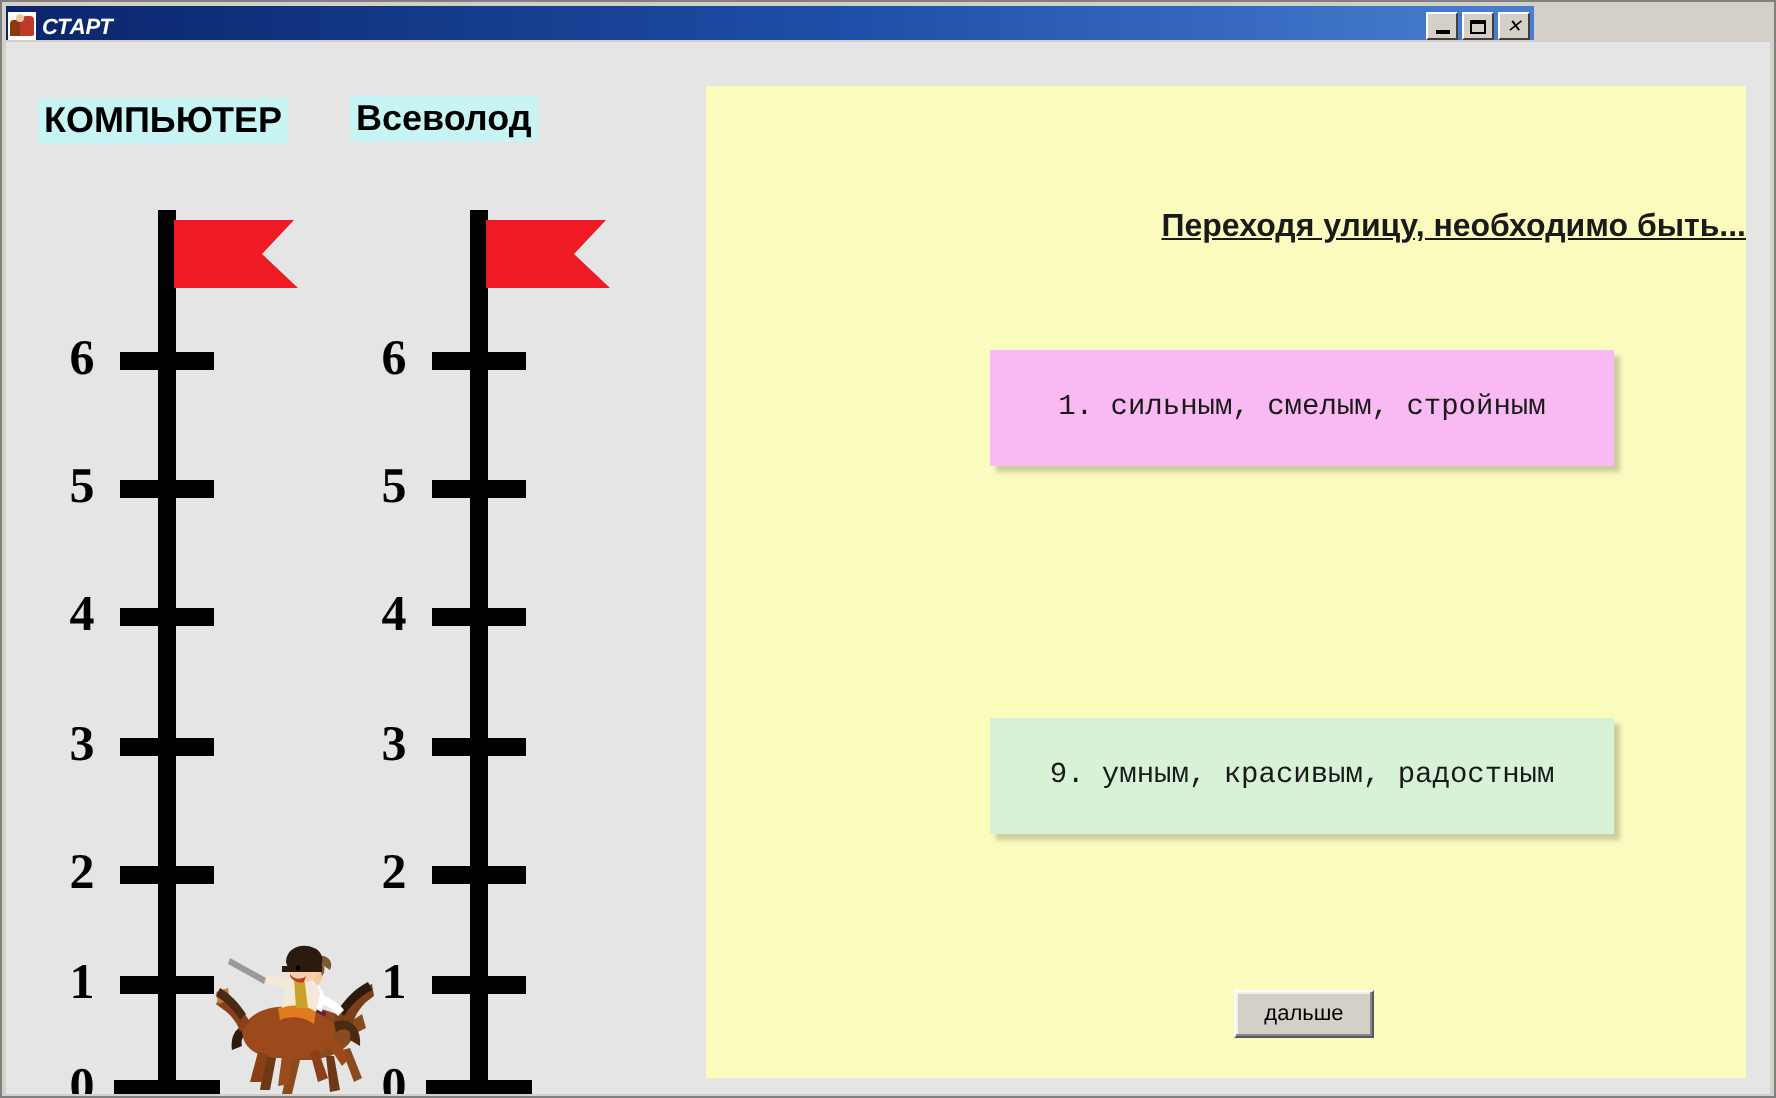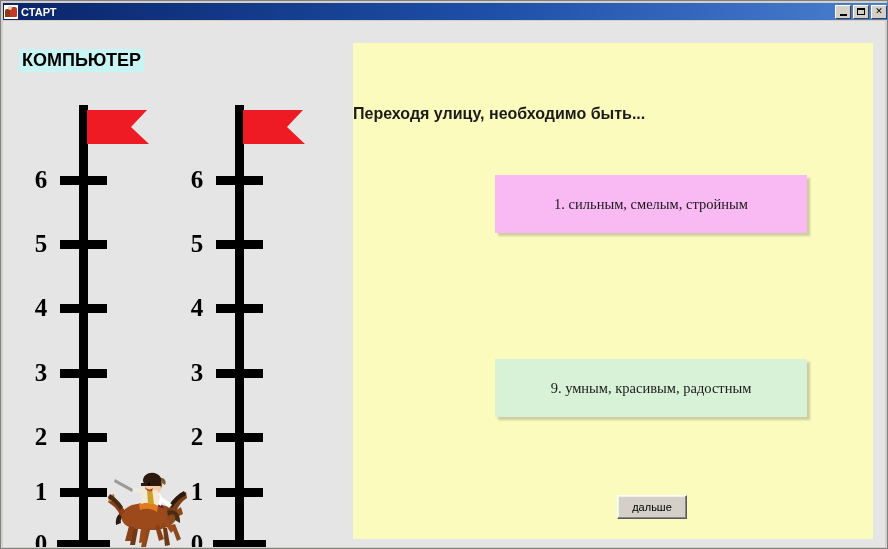--- a/index.html
+++ b/index.html
@@ -21,26 +21,27 @@
     width: 888px;
     height: 549px;
     background: #d4d0c8;
     border: 1px solid #808080;
     box-sizing: border-box;
   }
 
   .titlebar {
     position: absolute;
     left: 2px; top: 2px;
-    width: 886px;
+    width: 764px;
     height: 17px;
     background: linear-gradient(to right, #0a246a 0%, #1e4fa8 55%, #4a7fd0 100%);
     display: flex;
-    align-items: center;
-    box-sizing: border-box;
+    align-items: flex-end;
+    box-sizing: border-box;
+    font-style: italic;
   }
   .title-icon {
     width: 14px; height: 14px;
     margin-left: 1px;
     margin-right: 3px;
     background: #ffffff;
     position: relative;
     overflow: hidden;
     flex: none;
   }
@@ -209,36 +210,37 @@
     height: 496px;
     background: #fbfbbd;
     box-sizing: border-box;
   }
 
   .question {
     position: absolute;
     left: 0;
     top: 62px;
     width: 520px;
-    text-align: left;
+    text-align: right;
     font-family: "Liberation Sans", sans-serif;
     font-size: 16px;
     font-weight: bold;
     color: #1a1a1a;
+    text-decoration: underline;
   }
 
   .option {
     position: absolute;
     left: 142px;
     width: 312px;
     height: 58px;
     display: flex;
     align-items: center;
     justify-content: center;
-    font-family: Liberation Serif, serif;
+    font-family: Liberation Mono, monospace;
     font-size: 14.5px;
     color: #1a1a1a;
     box-shadow: 3px 3px 2px rgba(120,120,110,0.35);
     text-align: center;
     box-sizing: border-box;
     padding: 0 6px;
   }
   #opt0 { top: 132px; }
   #opt1 { top: 228px; }
   #opt2 { top: 316px; }
@@ -285,20 +287,21 @@
         </div>
       <div class="tbtn close">
         <span class="g">✕</span>
       </div>
     </div>
   </div>
 
   <div class="client">
 
     <div class="player-name" id="name0">КОМПЬЮТЕР</div>
+    <div class="player-name" id="name1">Всеволод</div>
 
     <div class="ladder" id="ladder0">
       <div class="pole"></div>
       <div class="flag">
         <svg width="64" height="40" viewBox="0 0 64 40">
           <path d="M0,3 L60,3 L44,20 L62,37 L0,37 Z" fill="#ee1b24"></path>
         </svg>
       </div>
 
       <div class="rung" style="top:71px"></div>

